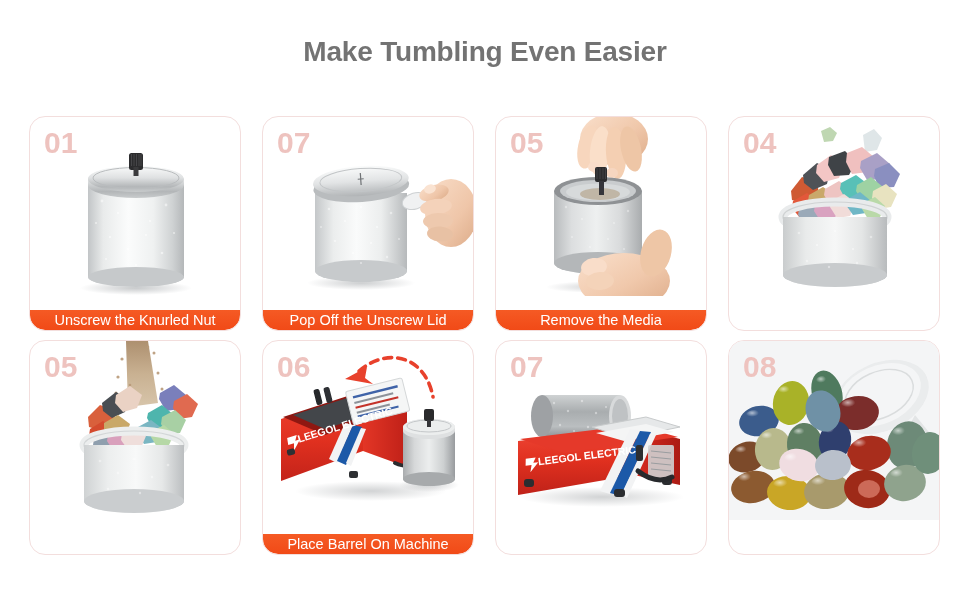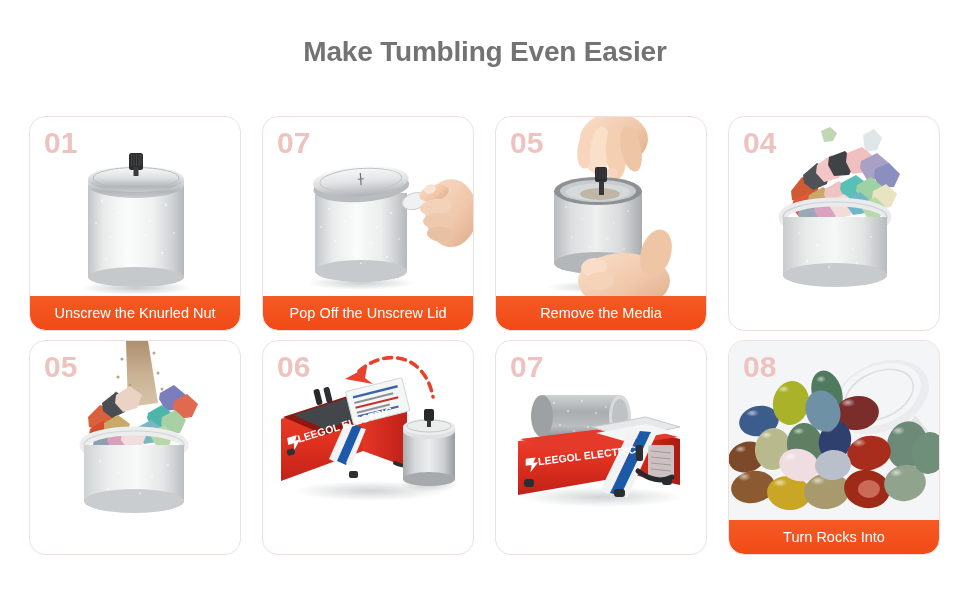--- a/index.html
+++ b/index.html
@@ -60,21 +60,21 @@
 
   .art {
     position: absolute;
     top: 0; left: 0; right: 0; bottom: 34px;
     overflow: hidden;
   }
 
   .caption {
     position: absolute;
     left: 0; right: 0; bottom: 0;
-    height: 34px;
+    height: 20px;
     background: #f4551f;
     background: linear-gradient(180deg,#f55a24 0%, #f14a17 100%);
     border-bottom-left-radius: 15px;
     border-bottom-right-radius: 15px;
     display: flex; align-items: center; justify-content: center;
     color: #ffffff;
     font-size: 14.5px;
     font-weight: normal;
     white-space: nowrap;
     font-family: "Liberation Sans", sans-serif;
@@ -491,20 +491,21 @@
             <path d="M140 86 h52 v52 a26 7 0 0 1 -52 0 z" fill="url(#bar6)"></path>
             <ellipse cx="166" cy="138" rx="26" ry="7" fill="#a7aaac"></ellipse>
             <path d="M140 86 a26 8 0 0 1 52 0 v4 a26 8 0 0 1 -52 0 z" fill="#dee0e1"></path>
             <ellipse cx="166" cy="86" rx="26" ry="8" fill="#eceeee"></ellipse>
             <ellipse cx="166" cy="85" rx="22" ry="6" fill="none" stroke="#c4c7c9" stroke-width="1"></ellipse>
             <rect x="161" y="68" width="10" height="12" rx="2" fill="#2a2a2c"></rect>
             <rect x="164" y="79" width="4" height="7" fill="#353538"></rect>
           </g>
         </svg>
       </div>
+      <div class="caption">Place Barrel On Machine</div>
     </div>
 
     <div class="card">
       <div class="card-num">07</div>
       <div class="art">
         <svg width="212" height="181" viewBox="0 0 212 181">
           <defs>
             <linearGradient id="red7" x1="0" y1="0" x2="0" y2="1">
               <stop offset="0" stop-color="#f04838"></stop>
                 <stop offset=".5" stop-color="#e0301f"></stop>
@@ -638,17 +639,16 @@
             <ellipse cx="64" cy="118" rx="9" ry="6" fill="url(#g1)"></ellipse>
             <ellipse cx="104" cy="124" rx="18" ry="15" fill="#b9c0cb" transform="rotate(-6 104 124)"></ellipse>
             <ellipse cx="138" cy="148" rx="23" ry="19" fill="#9e2a18" transform="rotate(10 138 148)"></ellipse>
             <ellipse cx="140" cy="148" rx="11" ry="9" fill="#cc6a58"></ellipse>
             <ellipse cx="176" cy="142" rx="21" ry="18" fill="#8fa38d" transform="rotate(-12 176 142)"></ellipse>
             <ellipse cx="170" cy="134" rx="9" ry="6" fill="url(#g1)"></ellipse>
             <ellipse cx="200" cy="112" rx="17" ry="21" fill="#6f8f7a" transform="rotate(8 200 112)"></ellipse>
           </g>
         </svg>
       </div>
-      <div class="caption">Turn Rocks Into</div>
     </div>
 
   </div>
 </div>
 
 </body></html>

